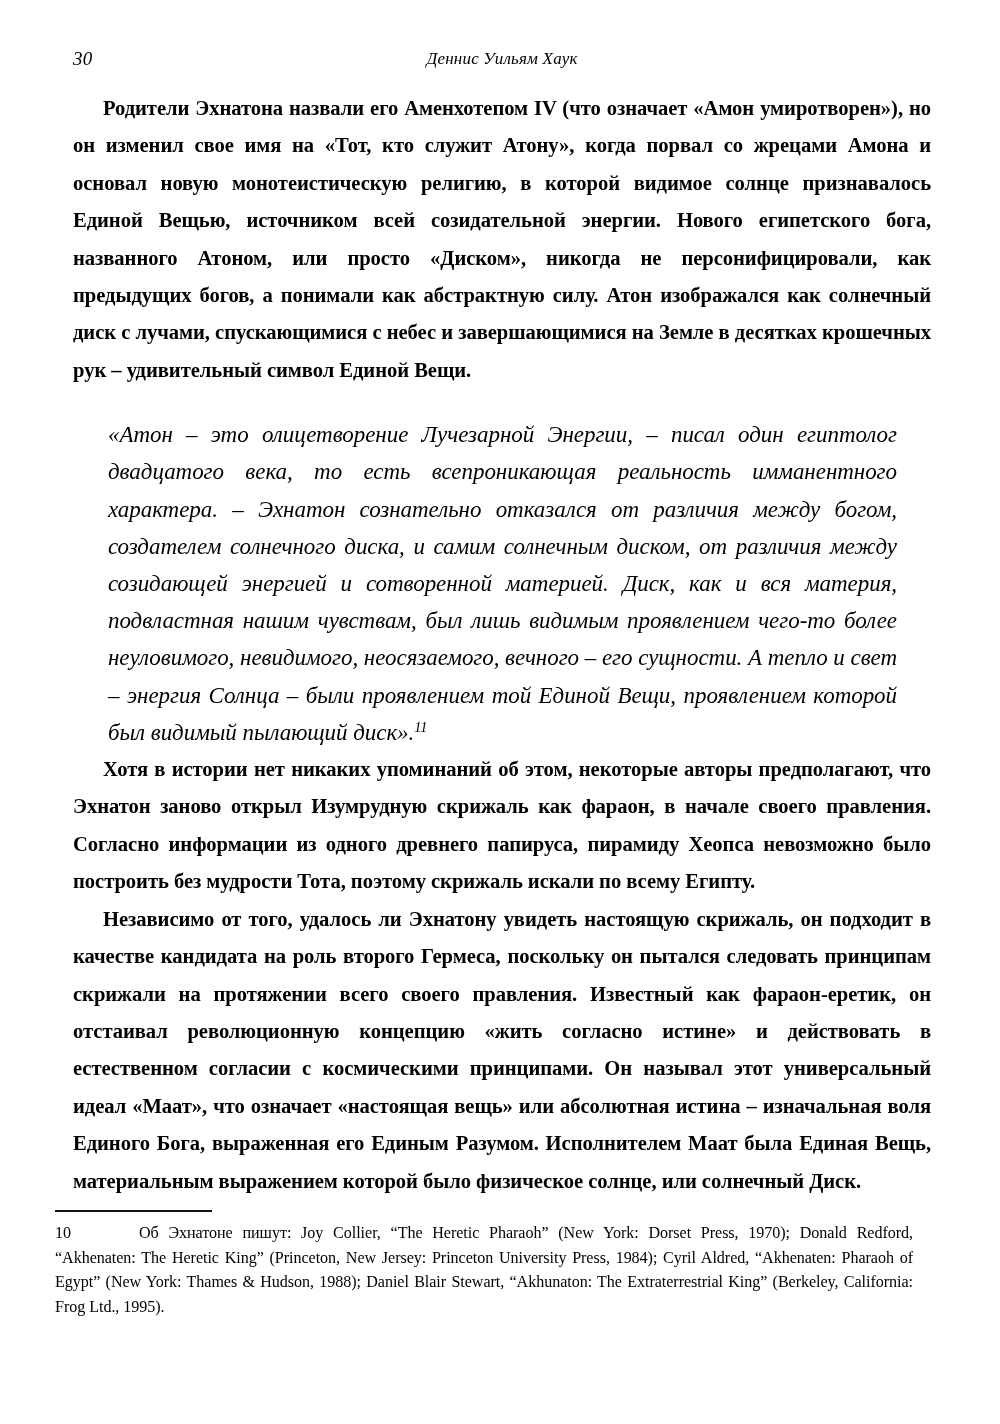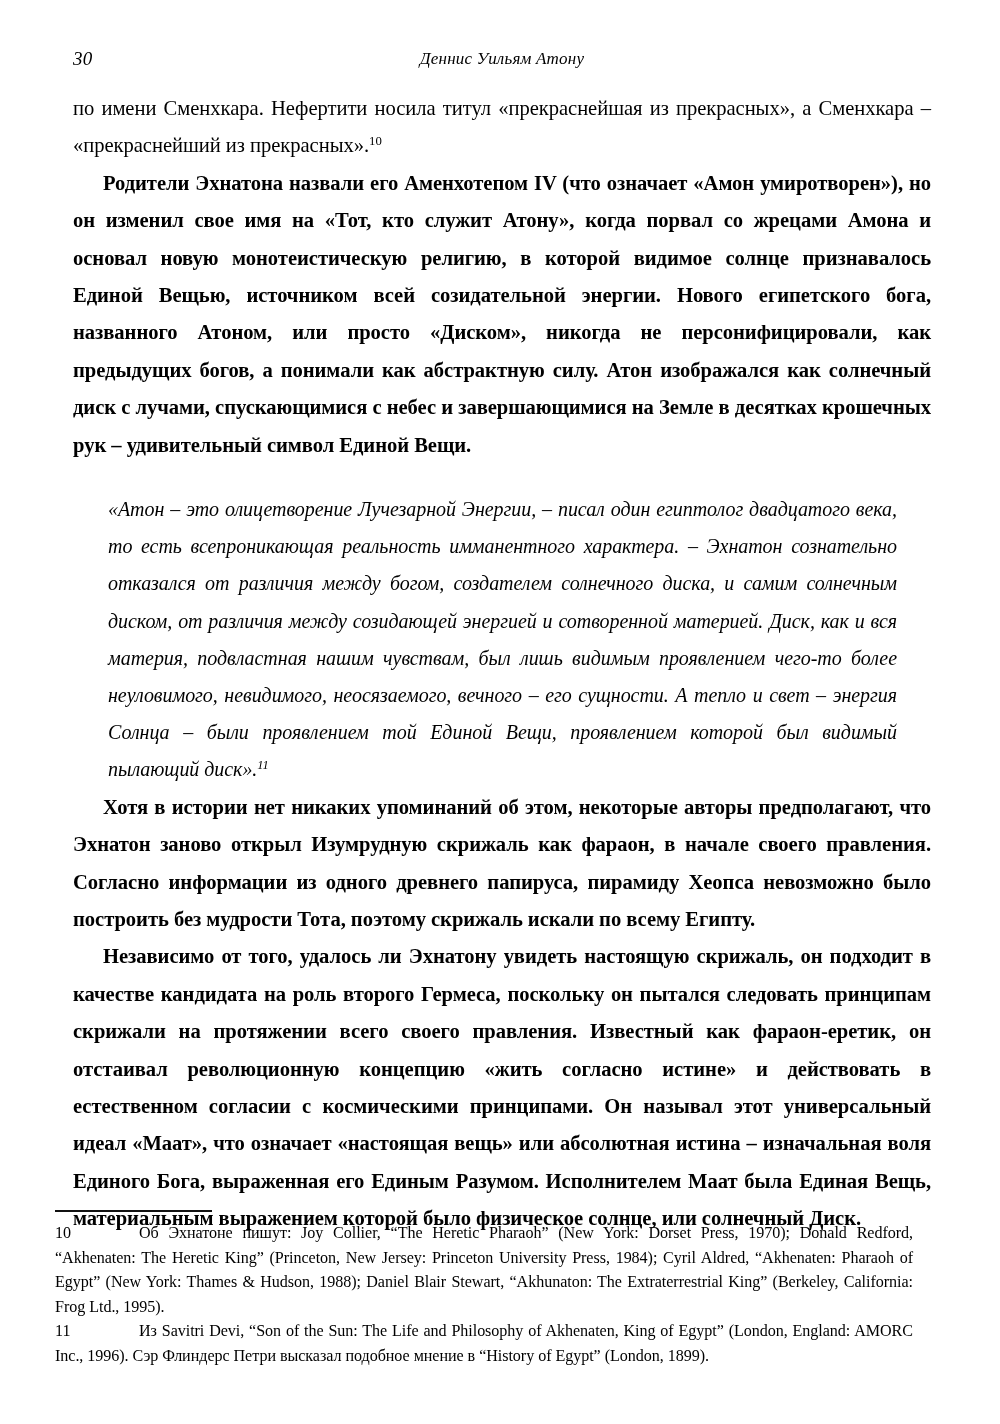--- a/index.html
+++ b/index.html
@@ -73,21 +73,21 @@
   }
 
   
   .quote-block {
     margin: 27px 0 0 0;
     padding: 0 34px 0 35px;
   }
   p.quote-para {
     margin: 0;
     font-style: italic;
-    font-size: 20px;
+    font-size: 23px;
     line-height: 37.2px;
     text-align: justify;
     text-justify: inter-word;
     letter-spacing: -0.05px;
   }
   .after-quote {
     margin-top: 26px;
   }
 
   sup.fnref {
@@ -129,40 +129,38 @@
     width: 84px;
   }
 </style>
 </head>
 <body>
 
 <div class="page">
 
   <div class="running-head">
     <span class="folio">30</span>
-    <span class="running-title">Деннис Уильям Атону</span>
+    <span class="running-title">Деннис Уильям Хаук</span>
   </div>
 
   <div class="body-block">
 
-    <p class="body-para"><span>по имени Сменхкара. Нефертити носила титул «прекраснейшая из прекрасных», а Сменхкара – «прекраснейший из прекрасных».</span><sup class="fnref">10</sup></p>
 
     <p class="body-para indent"><span>Родители Эхнатона назвали его Аменхотепом IV (что означает «Амон умиротворен»), но он изменил свое имя на «Тот, кто служит Атону», когда порвал со жрецами Амона и основал новую монотеистическую религию, в которой видимое солнце признавалось Единой Вещью, источником всей созидательной энергии. Нового египетского бога, названного Атоном, или просто «Диском», никогда не персонифицировали, как предыдущих богов, а понимали как абстрактную силу. Атон изображался как солнечный диск с лучами, спускающимися с небес и завершающимися на Земле в десятках крошечных рук – удивительный символ Единой Вещи.</span></p>
 
     <div class="quote-block">
       <p class="quote-para"><span>«Атон – это олицетворение Лучезарной Энергии, – писал один египтолог двадцатого века, то есть всепроникающая реальность имманентного характера. – Эхнатон сознательно отказался от различия между богом, создателем солнечного диска, и самим солнечным диском, от различия между созидающей энергией и сотворенной материей. Диск, как и вся материя, подвластная нашим чувствам, был лишь видимым проявлением чего-то более неуловимого, невидимого, неосязаемого, вечного – его сущности. А тепло и свет – энергия Солнца – были проявлением той Единой Вещи, проявлением которой был видимый пылающий диск».</span><sup class="fnref">11</sup></p>
     </div>
 
     <p class="body-para indent after-quote"><span>Хотя в истории нет никаких упоминаний об этом, некоторые авторы предполагают, что Эхнатон заново открыл Изумрудную скрижаль как фараон, в начале своего правления. Согласно информации из одного древнего папируса, пирамиду Хеопса невозможно было построить без мудрости Тота, поэтому скрижаль искали по всему Египту.</span></p>
 
     <p class="body-para indent"><span>Независимо от того, удалось ли Эхнатону увидеть настоящую скрижаль, он подходит в качестве кандидата на роль второго Гермеса, поскольку он пытался следовать принципам скрижали на протяжении всего своего правления. Известный как фараон-еретик, он отстаивал революционную концепцию «жить согласно истине» и действовать в естественном согласии с космическими принципами. Он называл этот универсальный идеал «Маат», что означает «настоящая вещь» или абсолютная истина – изначальная воля Единого Бога, выраженная его Единым Разумом. Исполнителем Маат была Единая Вещь, материальным выражением которой было физическое солнце, или солнечный Диск.</span></p>
 
   </div>
 
   <div class="footnotes">
     <hr class="fn-rule">
 
     <p class="fn-item"><span class="fn-num">10</span><span>Об Эхнатоне пишут: Joy Collier, “The Heretic Pharaoh” (New York: Dorset Press, 1970); Donald Redford, “Akhenaten: The Heretic King” (Princeton, New Jersey: Princeton University Press, 1984); Cyril Aldred, “Akhenaten: Pharaoh of Egypt” (New York: Thames &amp; Hudson, 1988); Daniel Blair Stewart, “Akhunaton: The Extraterrestrial King” (Berkeley, California: Frog Ltd., 1995).</span></p>
 
-    <p class="fn-item"><span class="fn-num">11</span><span>Из Savitri Devi, “Son of the Sun: The Life and Philosophy of Akhenaten, King of Egypt” (London, England: AMORC Inc., 1996). Сэр Флиндерс Петри высказал подобное мнение в “History of Egypt” (London, 1899).</span></p>
   </div>
 
 </div>
 
 </body></html>

